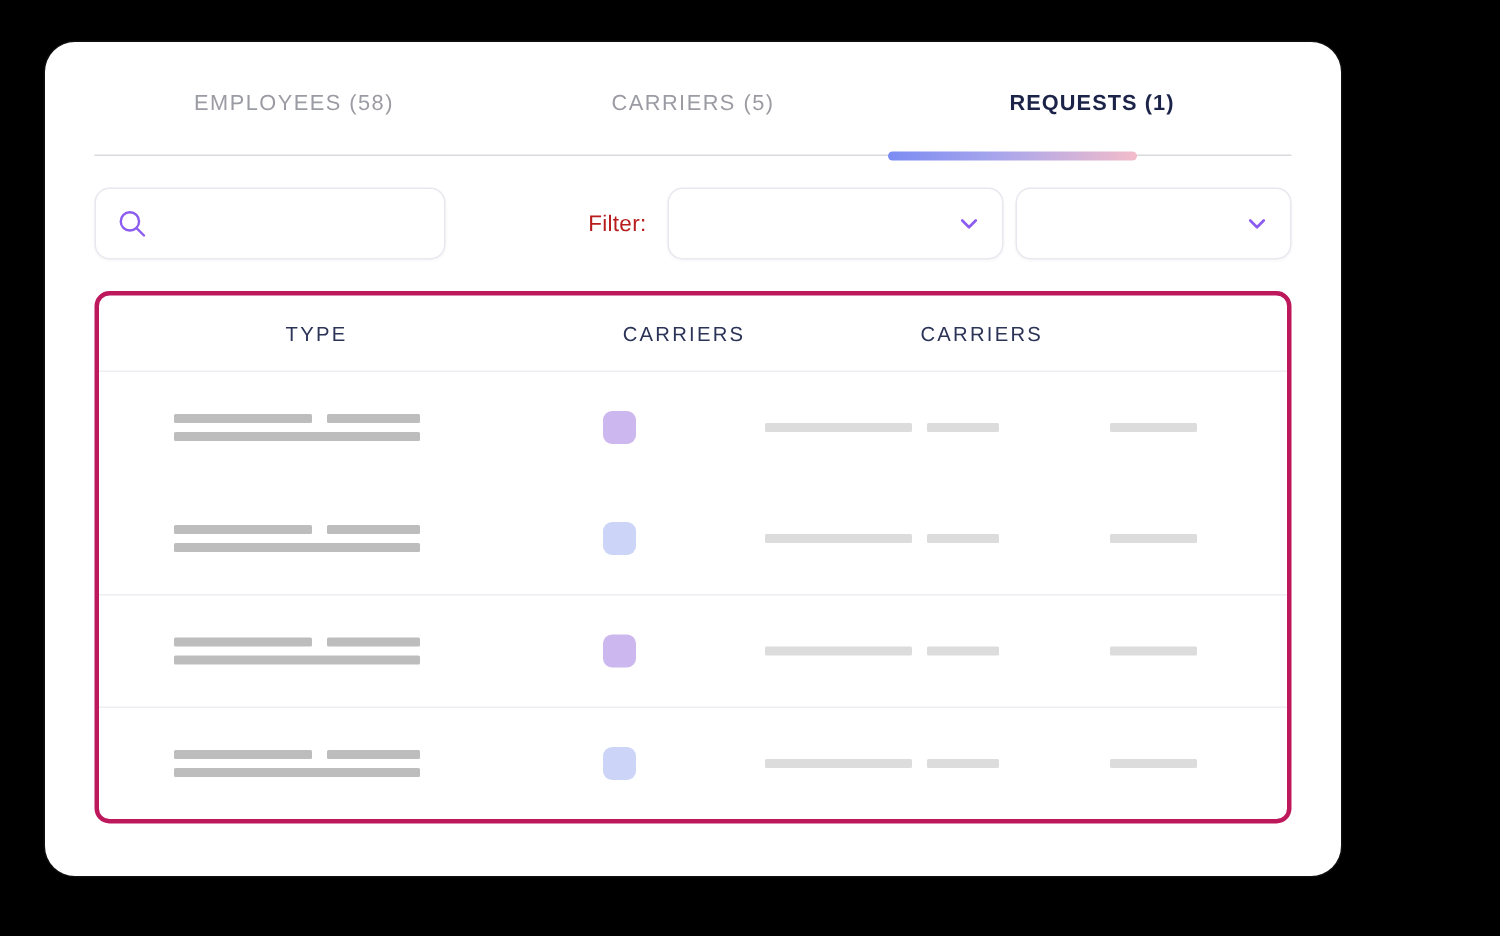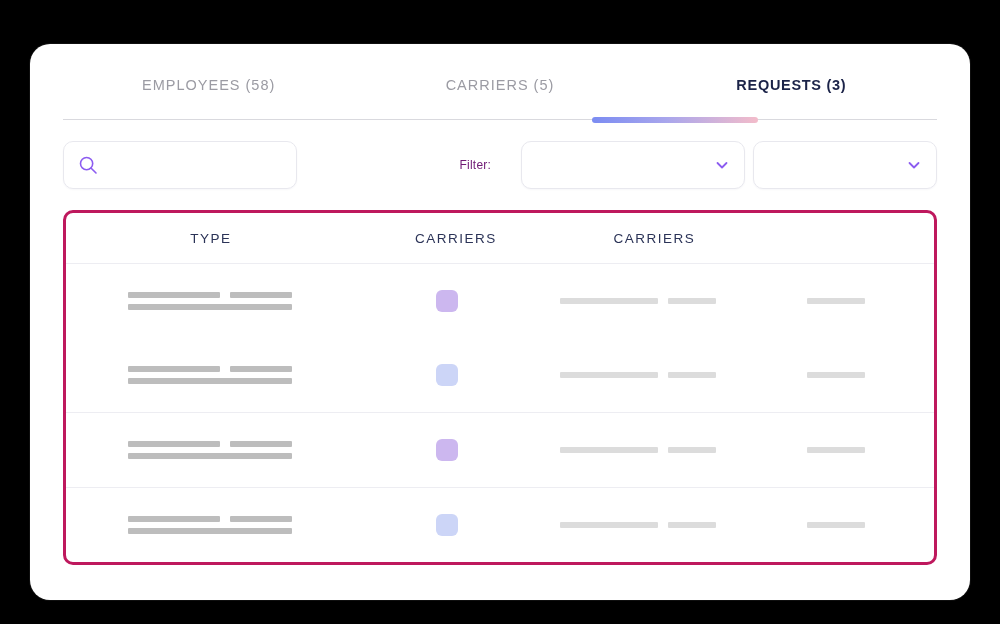--- a/index.html
+++ b/index.html
@@ -21,22 +21,22 @@
     position: relative;
     width: 1000px;
     height: 624px;
     background: #000000;
   }
 
   
   .card {
     position: absolute;
     left: 30px;
-    top: 44px;
-    width: 940px;
+    top: 28px;
+    width: 864px;
     height: 556px;
     background: #ffffff;
     border-radius: 20px;
     box-shadow: 0 0 0 1px rgba(255,255,255,0.06);
     overflow: hidden;
   }
 
   
   .tabbar {
     position: relative;
@@ -115,23 +115,23 @@
     outline: 0;
     background: transparent;
     font-family: "Liberation Sans", sans-serif;
     font-size: 14px;
     color: #45455a;
   }
   .search-input::placeholder { color: #c3c3cc; }
 
   .filter-label {
     margin-left: auto;
-    margin-right: 30px;
-    font-size: 12px;
-    color: #701a75;
+    margin-right: 14px;
+    font-size: 15px;
+    color: #b91c1c;
     letter-spacing: 0.2px;
   }
   .select {
     position: relative;
     height: 46px;
     border: 1px solid #e8e8ee;
     border-radius: 10px;
     background: #ffffff;
     box-shadow: 0 1px 2px rgba(40,40,80,0.035);
     cursor: pointer;
@@ -219,21 +219,21 @@
 </head>
 <body>
 
 <div class="stage">
   <div class="card">
 
     <div class="tabbar">
       <div class="tabs" id="tabs-container">
           <div class="tab">EMPLOYEES (58)</div>
           <div class="tab">CARRIERS (5)</div>
-          <div class="tab active">REQUESTS (3)</div>
+          <div class="tab active">REQUESTS (1)</div>
         </div>
       <div class="tab-rule"></div>
       <div class="tab-indicator" id="tab-indicator" style="left: 528.789px; width: 166px;"></div>
     </div>
 
     <div class="filterbar">
 
       <div class="search-box">
         <span class="search-icon">
           <svg viewBox="0 0 20 20" width="20" height="20" fill="none" stroke="currentColor" stroke-width="1.6">

